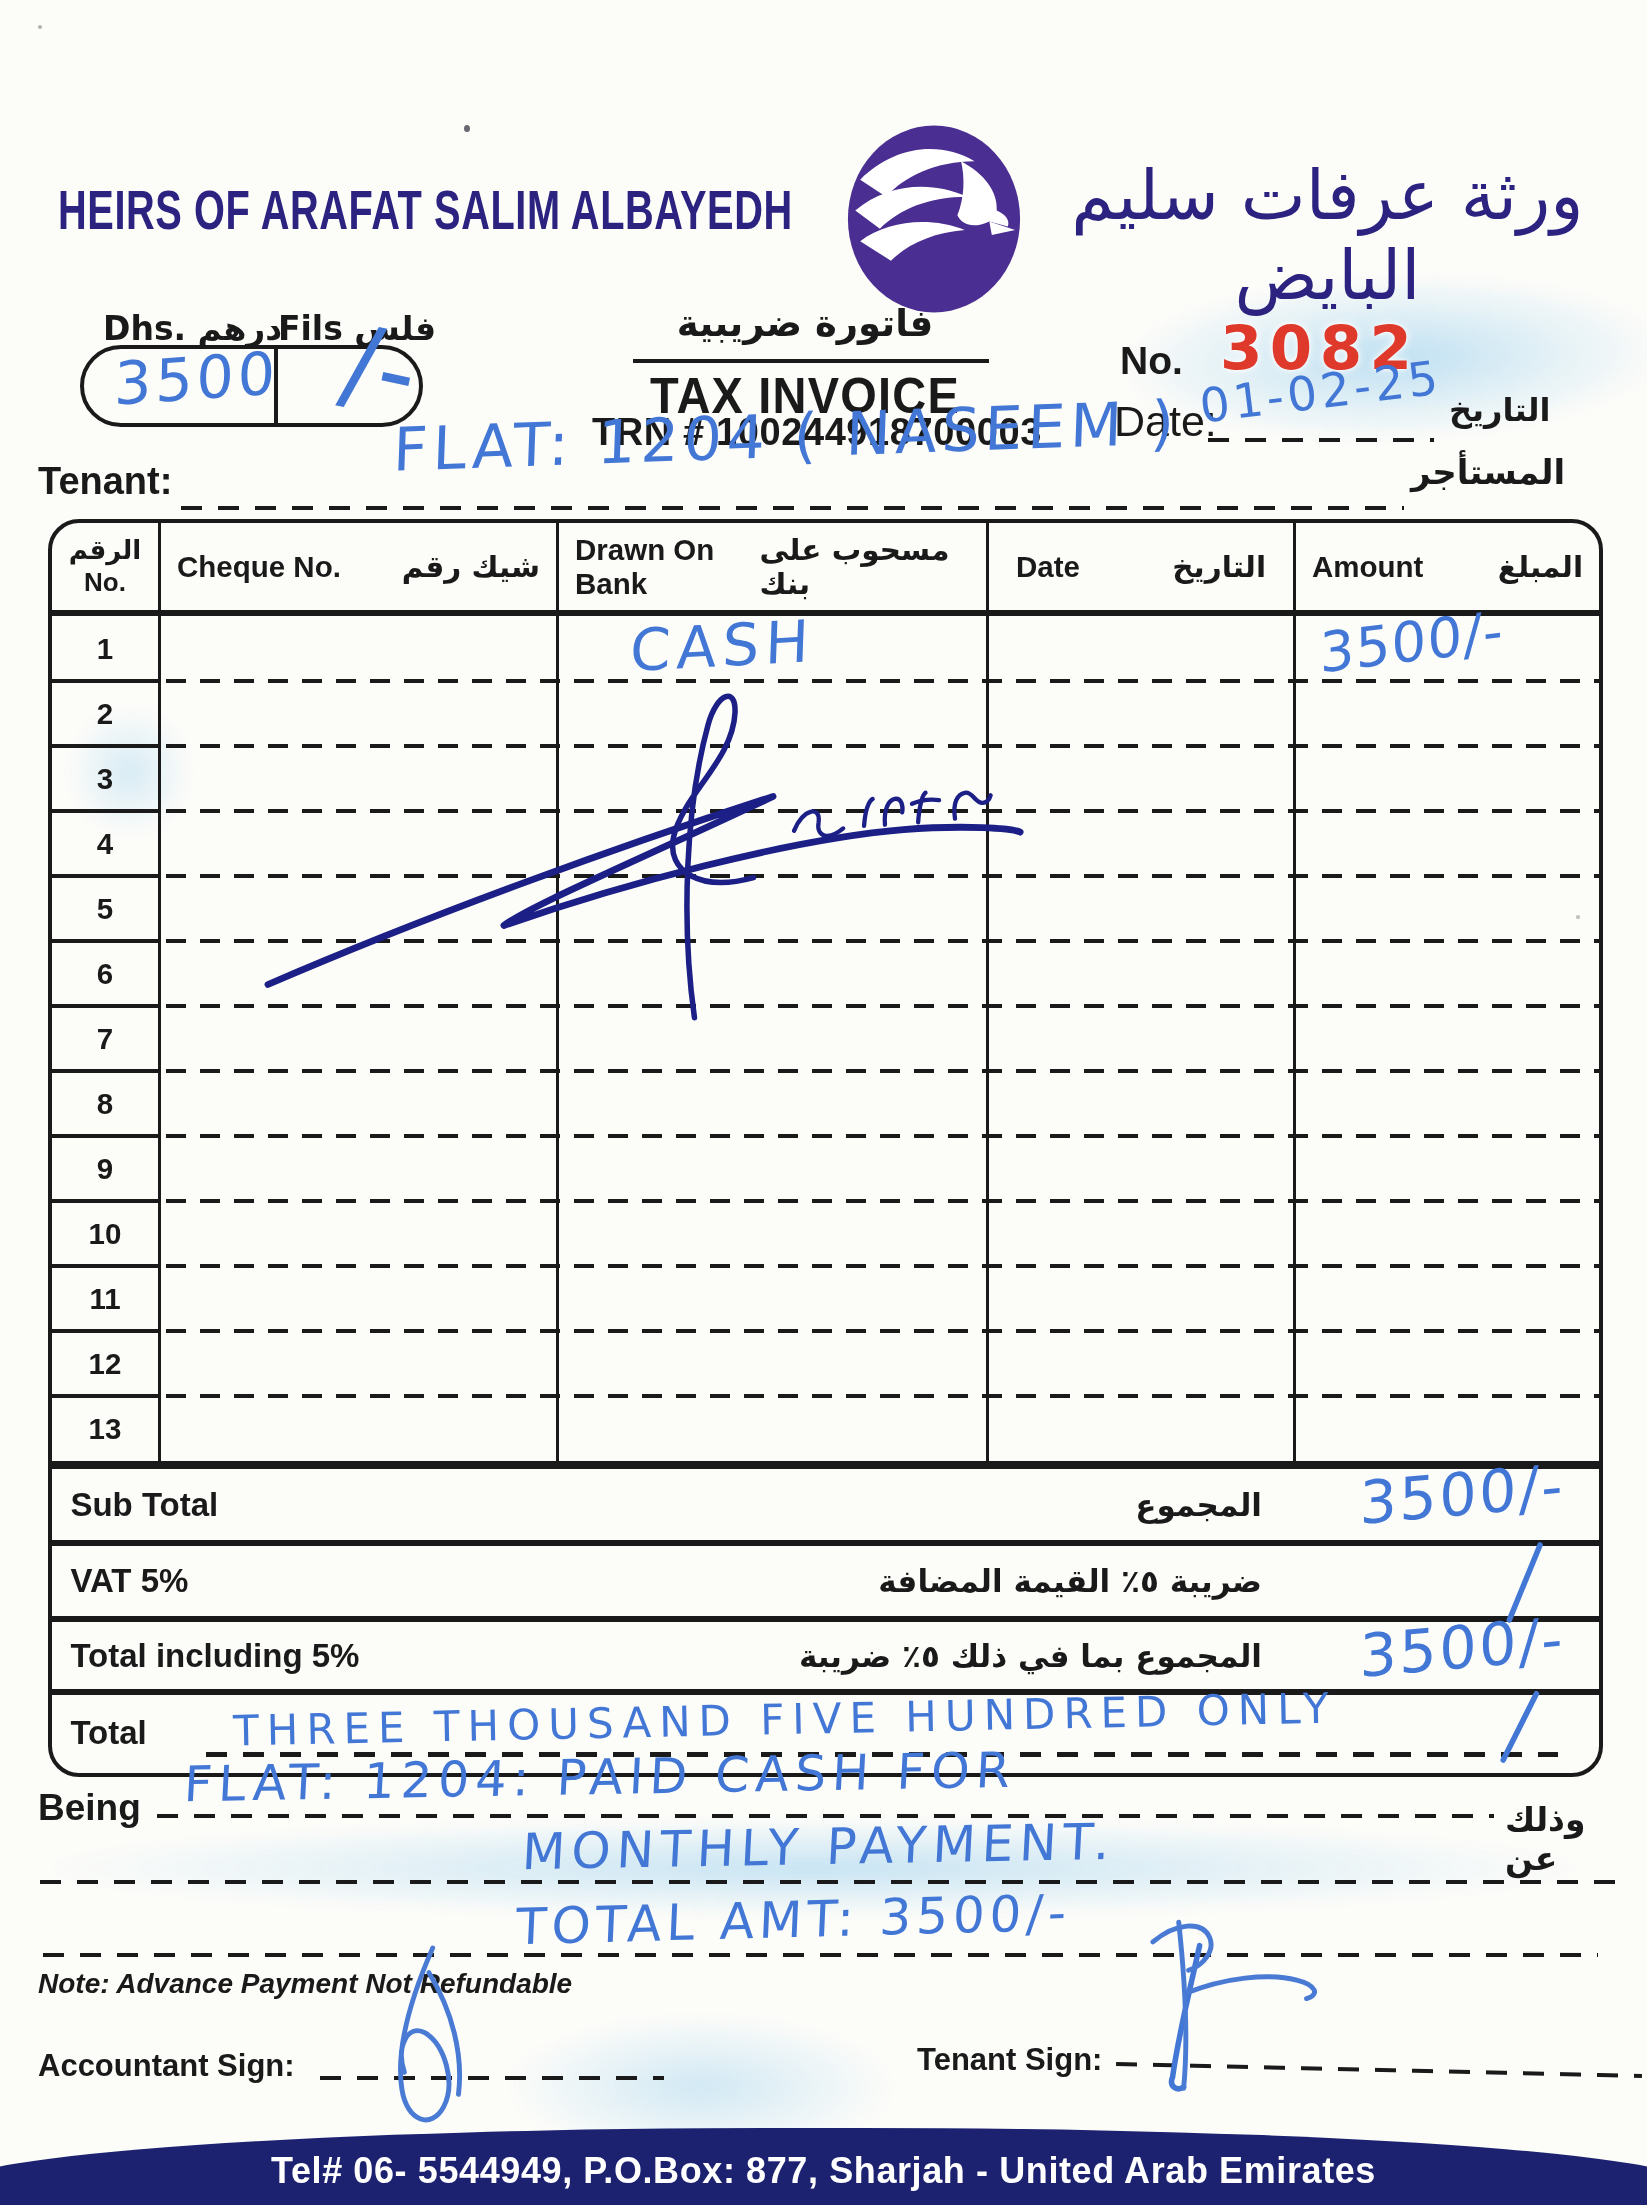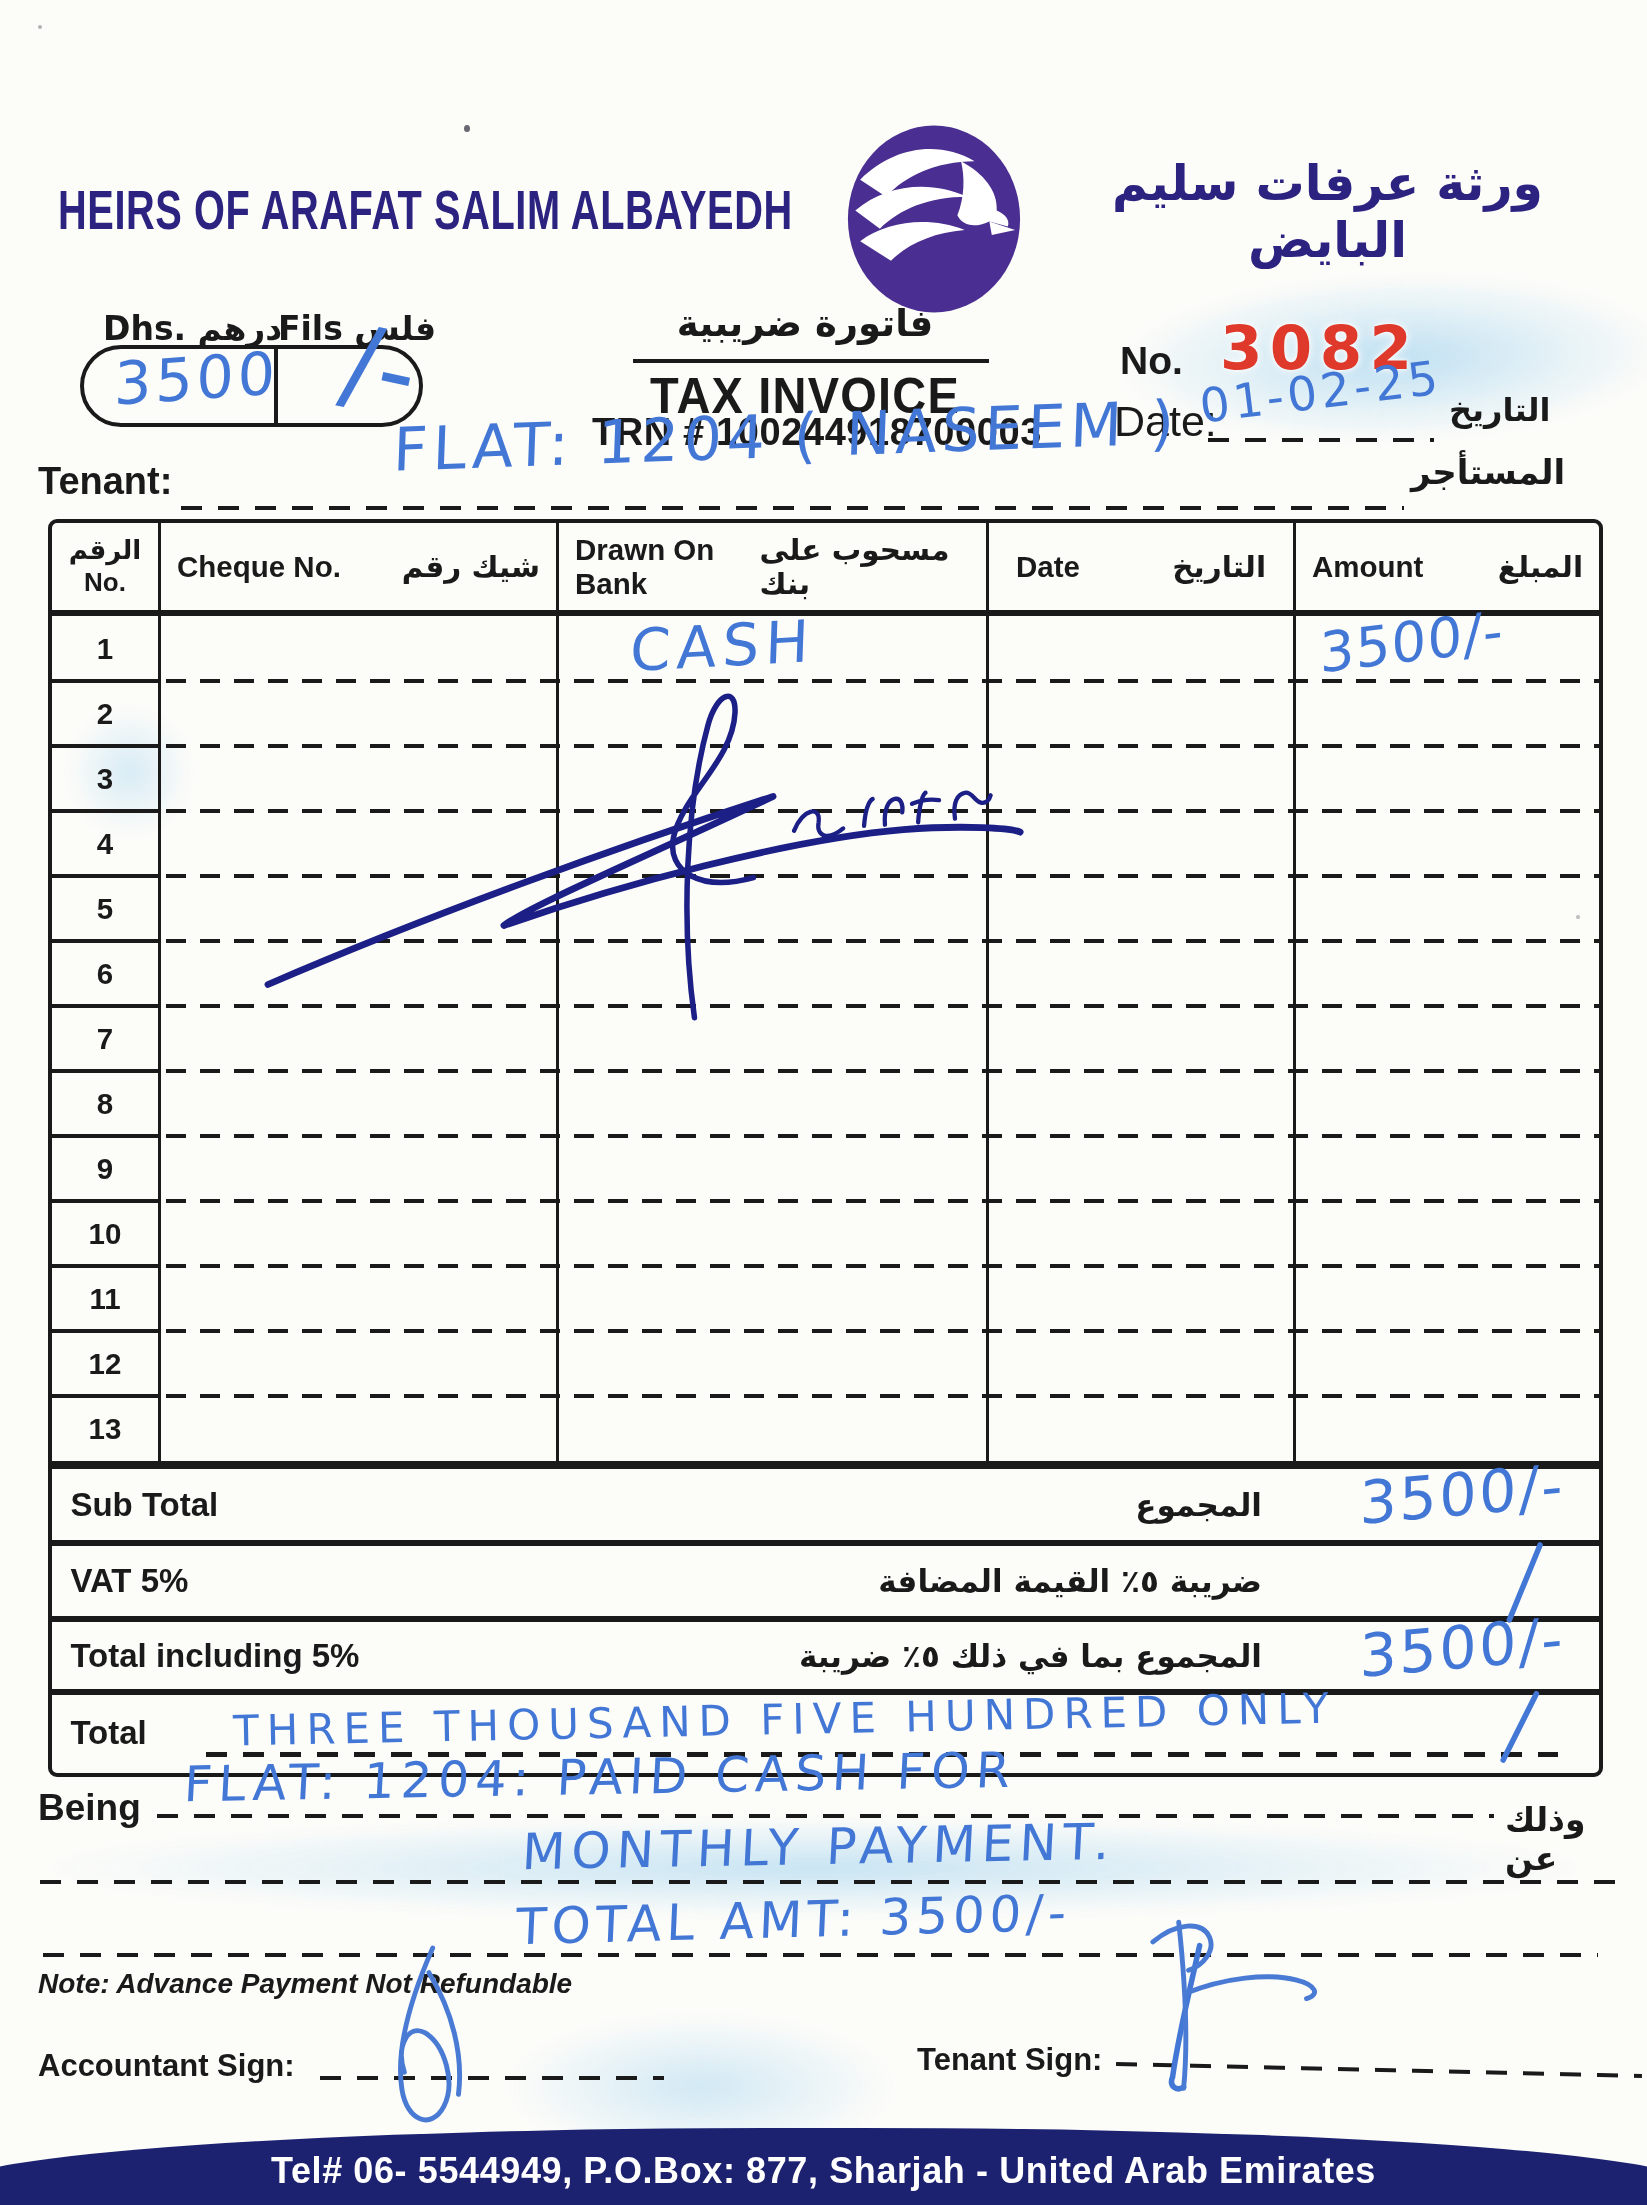--- a/index.html
+++ b/index.html
@@ -13,22 +13,22 @@
   .hw { font-family:"DejaVu Sans", sans-serif; color:var(--pen,#4377d6); white-space:nowrap; }
   .dash { position:absolute; height:4.3px;
     background:repeating-linear-gradient(90deg, var(--ink) 0 21px, transparent 21px 37px); }
   .smudge { position:absolute; filter:blur(4.3px); pointer-events:none;
     background:radial-gradient(ellipse at 50% 50%, rgba(151,206,238,.6), rgba(151,206,238,0) 72%); }
   .dot { position:absolute; border-radius:50%; background:rgba(25,25,40,.65); }
 
   
   .company-en { left:58px; top:179px; font-size:41px; font-weight:700; letter-spacing:0.6px;
     color:var(--navy); transform:scale(.97,1.34); transform-origin:left top; white-space:nowrap; }
-  .company-ar { left:1045px; top:155px; width:565px; text-align:center; font-size:49px;
-    font-weight:700; color:var(--navy); }
+  .company-ar { left:1045px; top:155px; width:565px; text-align:center; font-size:69px;
+    font-weight:400; color:var(--navy); }
   .logo { left:843px; top:123px; }
 
   
   .dhs-label { left:103px; top:309px; font-size:33px; font-weight:800; }
   .fils-label { left:278px; top:309px; font-size:33px; font-weight:800; }
   .pill { left:80px; top:345px; width:343px; height:82px; border:4.3px solid var(--ink);
     border-radius:43px; box-sizing:border-box; }
   .pill-div { left:274px; top:347px; width:3.7px; height:78px; background:var(--ink); }
   .pill-amt { left:114px; top:344px; font-size:59px; letter-spacing:3.7px;
     transform:rotate(-4deg) skewX(-5deg); }
@@ -53,21 +53,21 @@
 
   
   .tenant-label { left:38px; top:460px; font-size:38px; font-weight:800; }
   .tenant-dash { left:181px; top:506px; width:1223px; }
   .tenant-hw { left:393px; top:401px; font-size:60px; letter-spacing:4.9px;
     transform:rotate(-2deg) skewX(-4deg); }
   .tenant-ar { left:1411px; top:452px; font-size:34px; font-weight:700; }
 
   
   .tablebox { left:48px; top:519px; width:1555px; height:1258px; border:4.9px solid var(--ink);
-    border-radius:9px; box-sizing:border-box; overflow:hidden; background:transparent; }
+    border-radius:31px; box-sizing:border-box; overflow:hidden; background:transparent; }
   .thead { display:flex; height:93px; border-bottom:6.8px solid var(--ink); box-sizing:border-box; }
   .hc { box-sizing:border-box; display:flex; align-items:center; justify-content:space-between;
     padding:0 16px; font-size:29.5px; font-weight:700; }
   .hc-no { width:109px; flex-direction:column; justify-content:center; padding:0; gap:1.2px;
     font-size:26px; border-right:3.7px solid var(--ink); }
   .hc-cheque { width:398px; border-right:3.7px solid var(--ink); }
   .hc-bank { width:430px; border-right:3.7px solid var(--ink); }
   .hc-date { width:307px; border-right:3.7px solid var(--ink); padding:0 27px; }
   .hc-amount { flex:1;gap:44px; }
   .trow { position:relative; display:flex; height:65px; }

